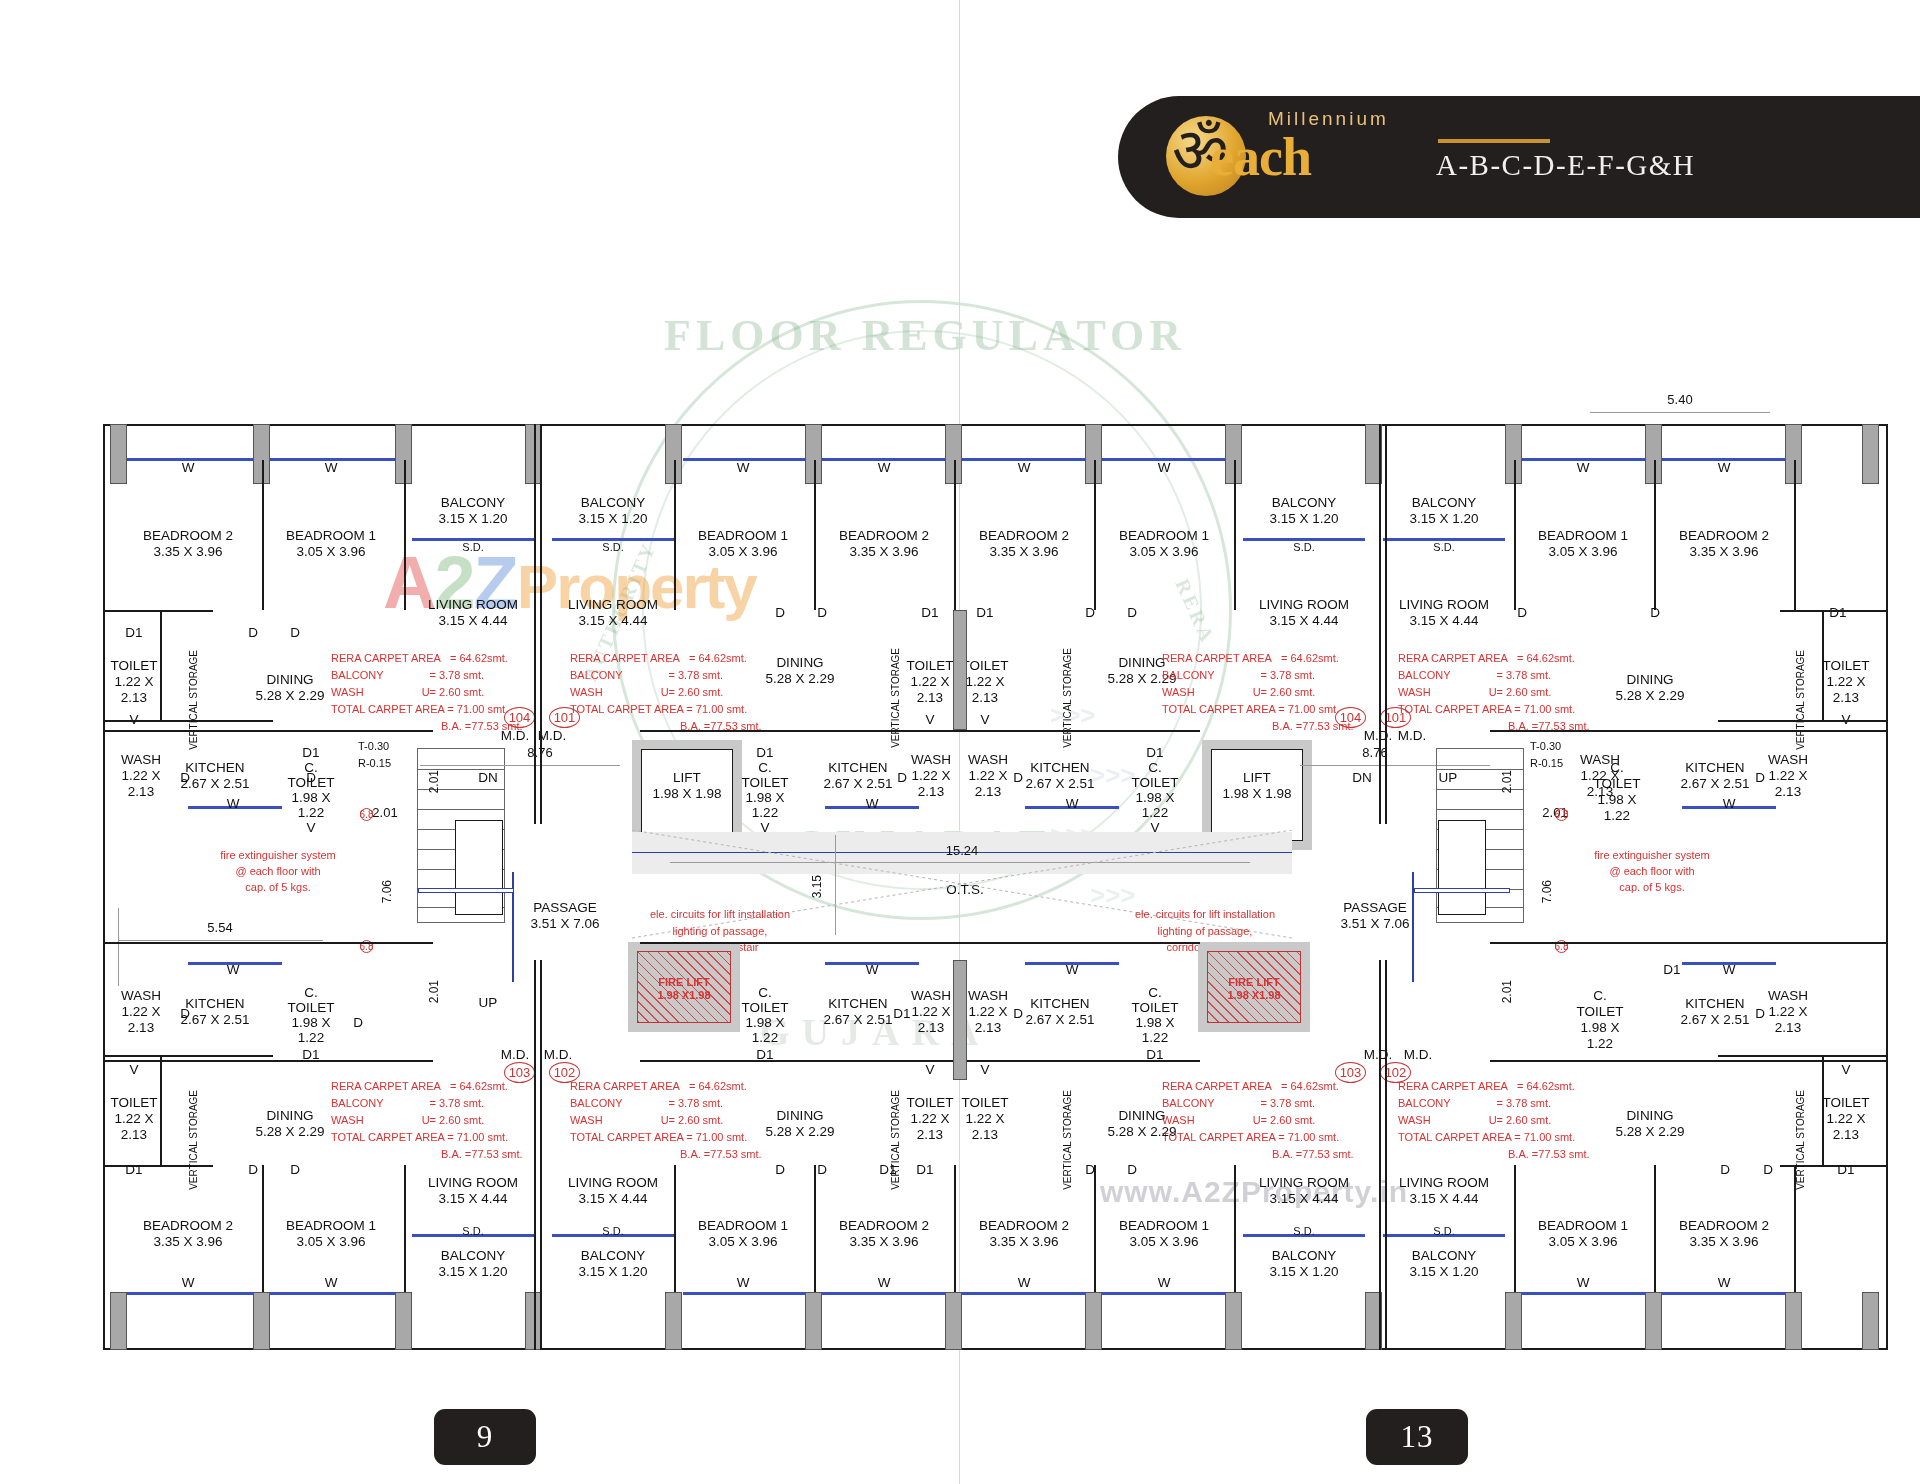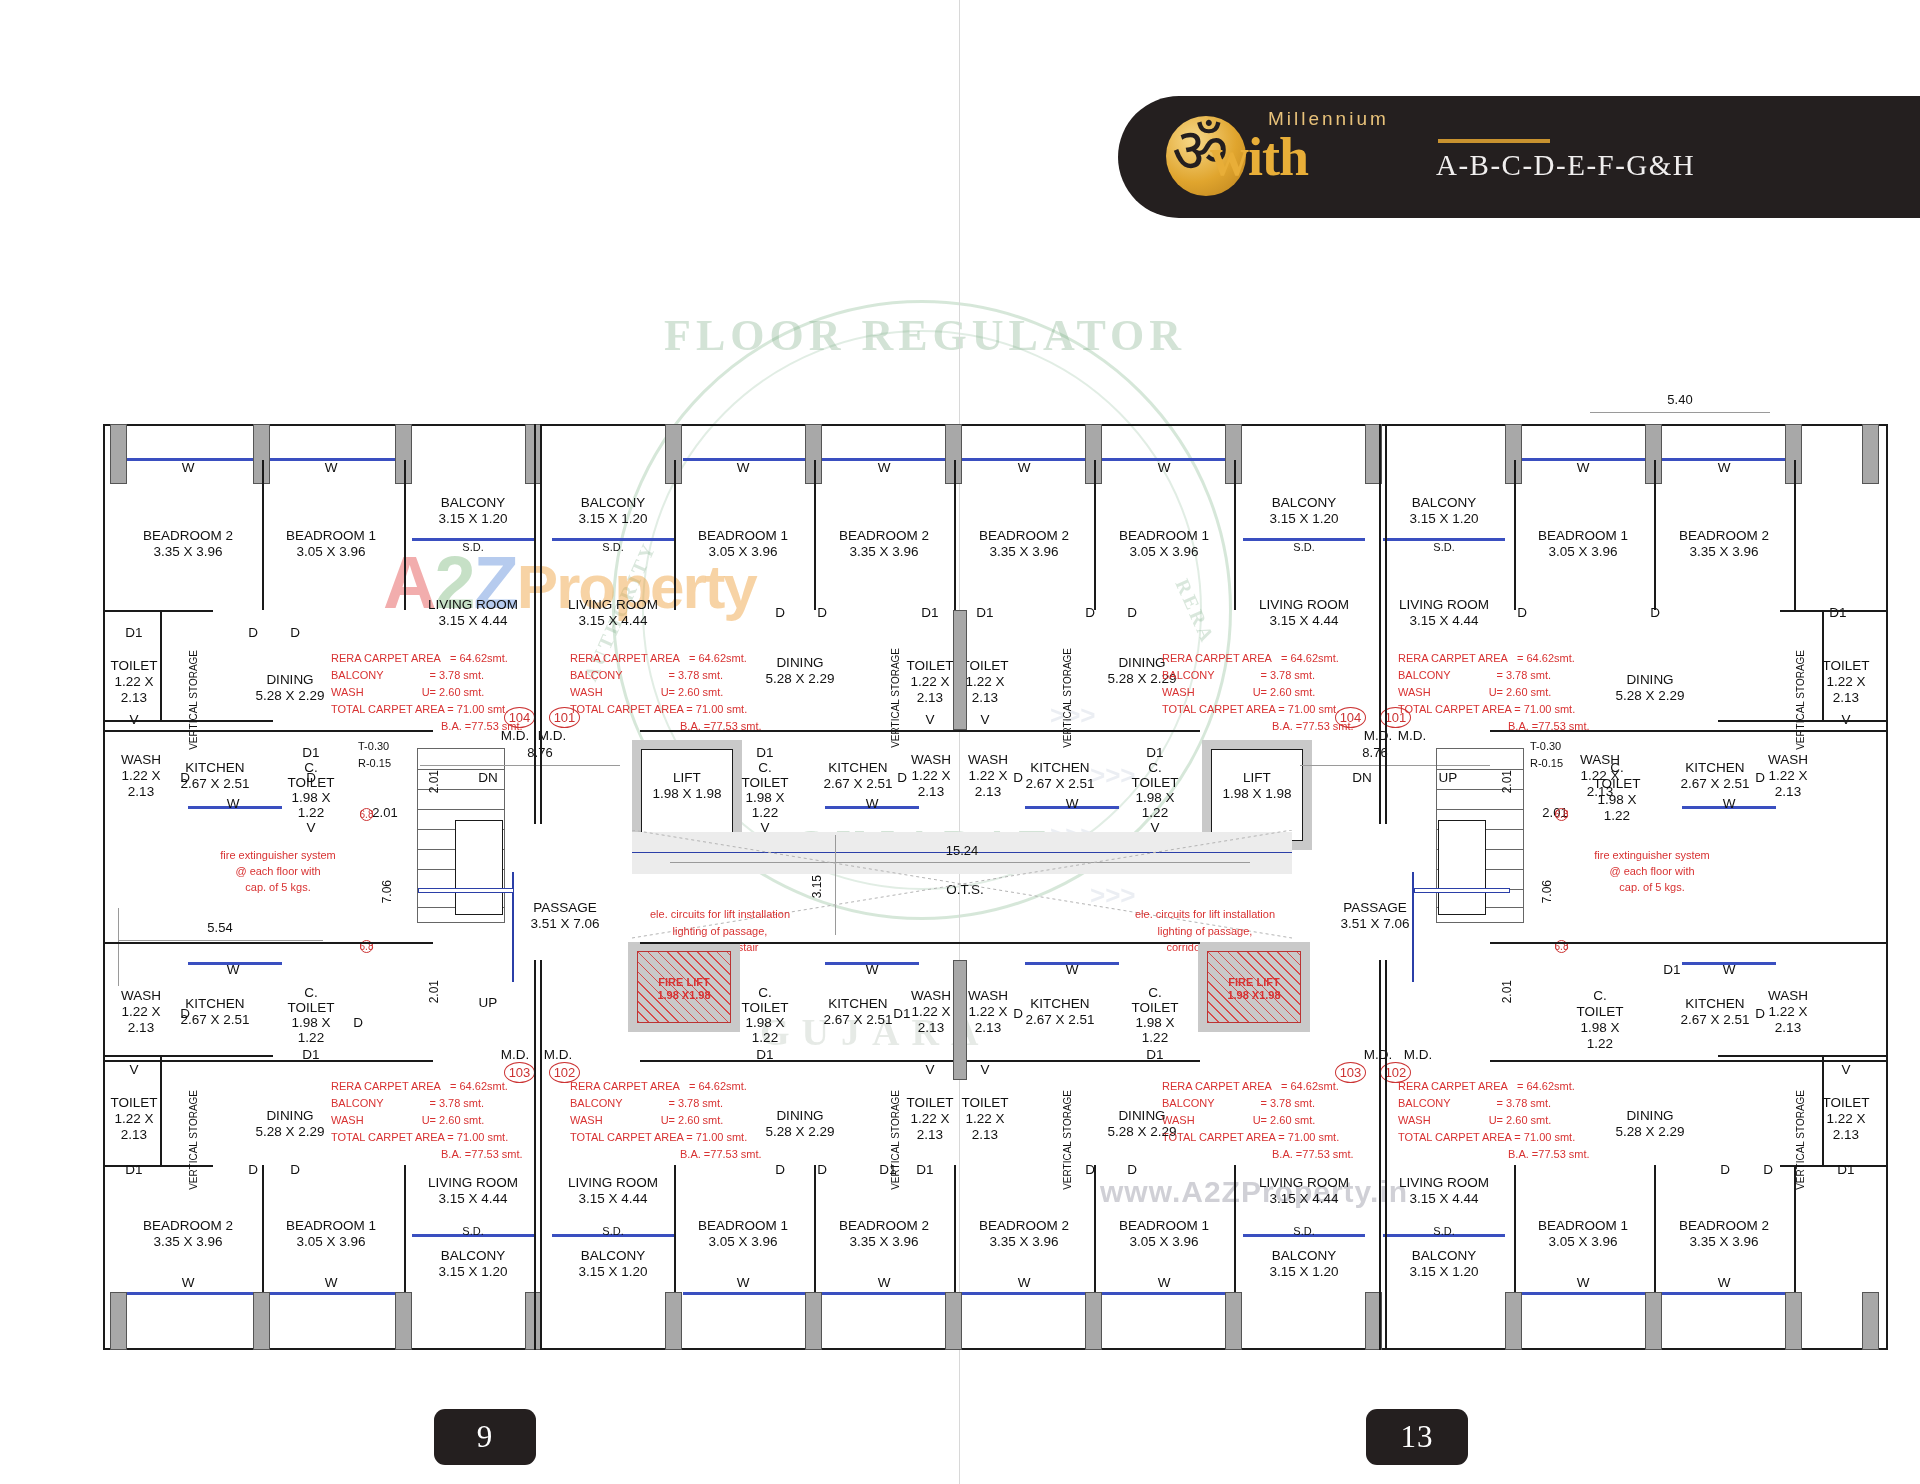--- a/index.html
+++ b/index.html
@@ -155,21 +155,21 @@
   <div class="wm wm-chev" style="left:1050px;top:700px;">&gt;&gt;&gt;</div>
   <div class="wm wm-chev" style="left:1090px;top:760px;">&gt;&gt;&gt;</div>
   <div class="wm wm-chev" style="left:1050px;top:820px;">&gt;&gt;&gt;</div>
   <div class="wm wm-chev" style="left:1090px;top:880px;">&gt;&gt;&gt;</div>
 
   <div id="fold"></div>
 
   <div id="header">
     <div id="logo-block">
       <div id="logo-om"></div>
-      <div id="logo-word">with</div>
+      <div id="logo-word">each</div>
       <div id="logo-millennium">Millennium</div>
     </div>
     <div id="hdr-text">
       <div id="hdr-rule"></div>
       <div id="hdr-sub">A-B-C-D-E-F-G&amp;H</div>
     </div>
   </div>
 
   <div class="pagepill" id="page-left-pill">9</div>
   <div class="pagepill" id="page-right-pill">13</div>

